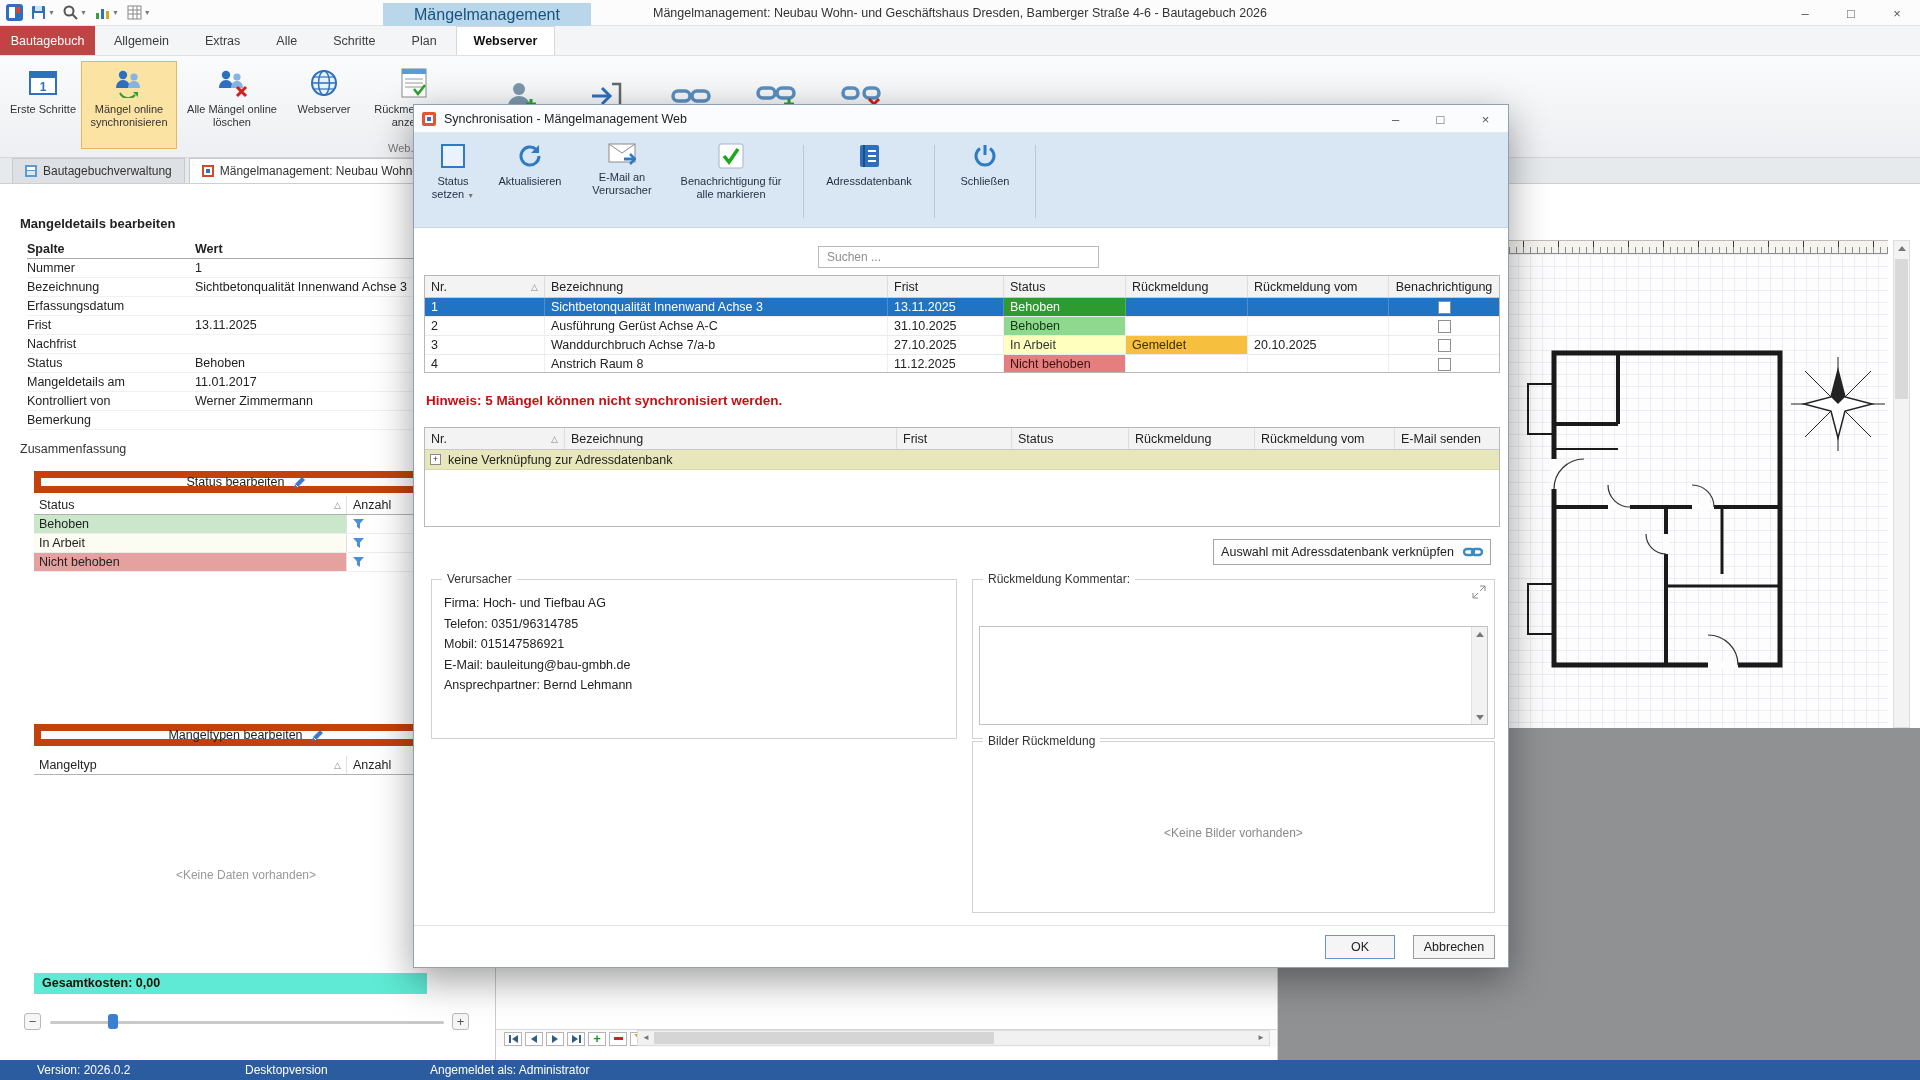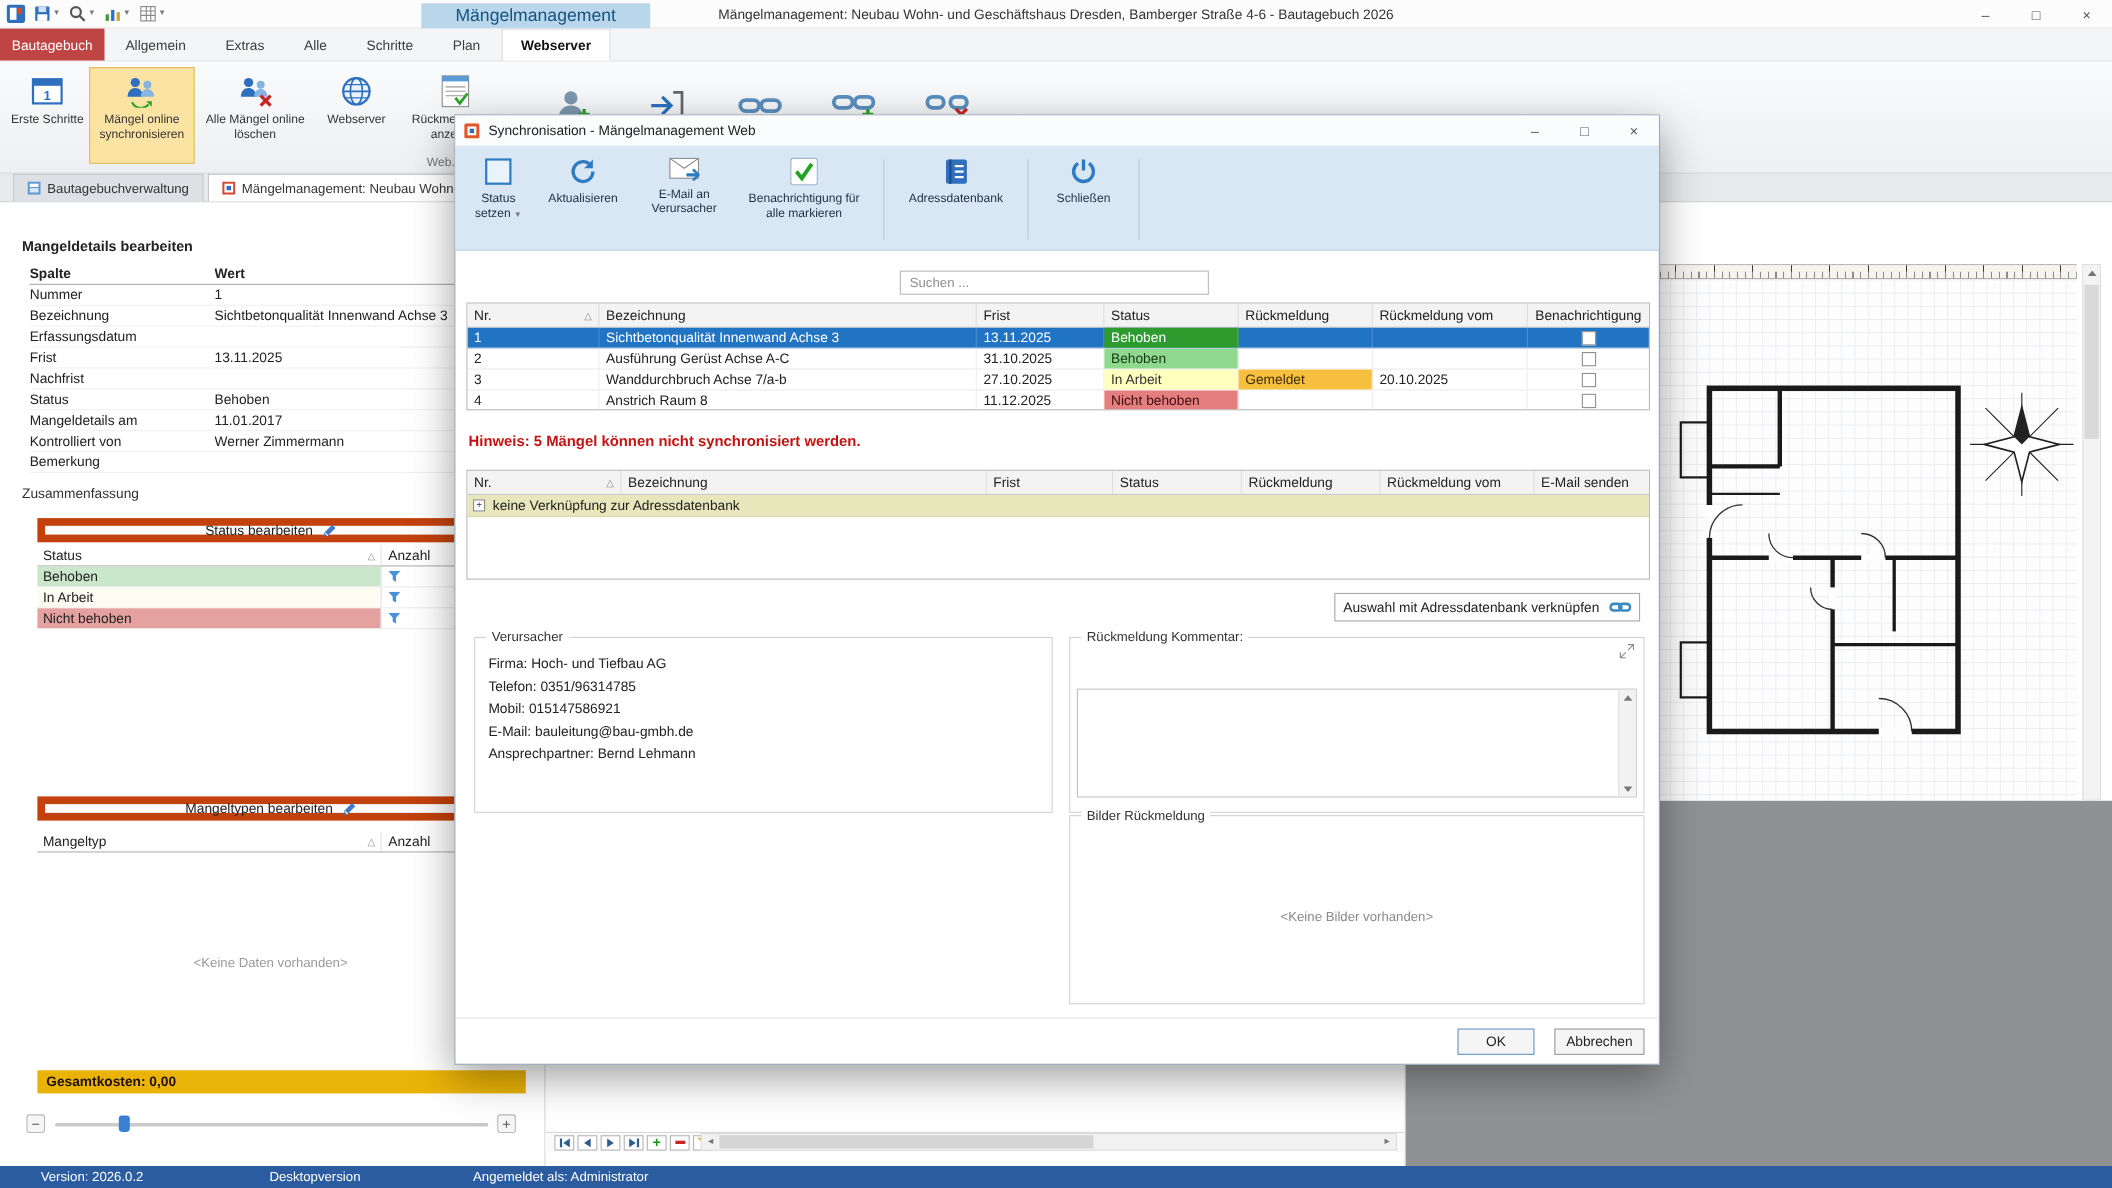--- a/index.html
+++ b/index.html
@@ -54,21 +54,21 @@
   #lp-type-table { top:572px; }
   .st-row { display:flex; height:19px; align-items:stretch; border-bottom:1px solid #ededed; }
   .st-row.hdr { border-bottom:1px solid #b2b2b2; }
   .st-c1 { width:312px; flex:none; display:flex; align-items:center; justify-content:space-between; padding:0 5px; }
   .st-c2 { flex:1; display:flex; align-items:center; gap:5px; padding-left:6px; border-left:1px solid #e0e0e0; overflow:hidden; white-space:nowrap; }
   .st-green { background:#cbe7cb; }
   .st-white { background:#fcfcf3; }
   .st-red  { background:#e5a0a0; }
   .sort { font-size:9px; color:#888; }
   #lp-empty { position:absolute; left:34px; top:684px; width:424px; text-align:center; color:#999; font-size:12px; }
-  #lp-total { position:absolute; left:34px; top:789px; width:444px; height:21px; background:#eab308; font-weight:bold; font-size:12.5px; line-height:21px; padding-left:8px; color:#1d1205; }
+  #lp-total { position:absolute; left:34px; top:789px; width:393px; height:21px; background:#5eead4; font-weight:bold; font-size:12.5px; line-height:21px; padding-left:8px; color:#1d1205; }
   #lp-zoom { position:absolute; left:0; top:826px; width:496px; height:26px; }
   .zoom-btn { position:absolute; top:3px; width:17px; height:17px; border:1px solid #b9b9b9; background:#f6f6f6; border-radius:3px; text-align:center; line-height:15px; font-size:13px; color:#555; }
   #zoom-minus { left:24px; } #zoom-plus { left:452px; }
   #zoom-track { position:absolute; left:50px; top:11px; width:394px; height:3px; background:#c9c9c9; border-radius:2px; }
   #zoom-thumb { position:absolute; left:108px; top:4px; width:10px; height:15px; background:#3b7fd4; border-radius:3px; }
 
   
   #center-panel { position:absolute; left:496px; top:184px; width:781px; height:876px; background:#fff; }
   #rec-nav { position:absolute; left:0; bottom:13px; width:100%; height:18px; border-top:1px solid #d8d8d8; background:#fafafa; display:flex; align-items:center; padding-left:8px; gap:3px; }
   .nav-btn { width:18px; height:14px; border:1px solid #b5b5b5; background:#fff; display:flex; align-items:center; justify-content:center; gap:1px; }

